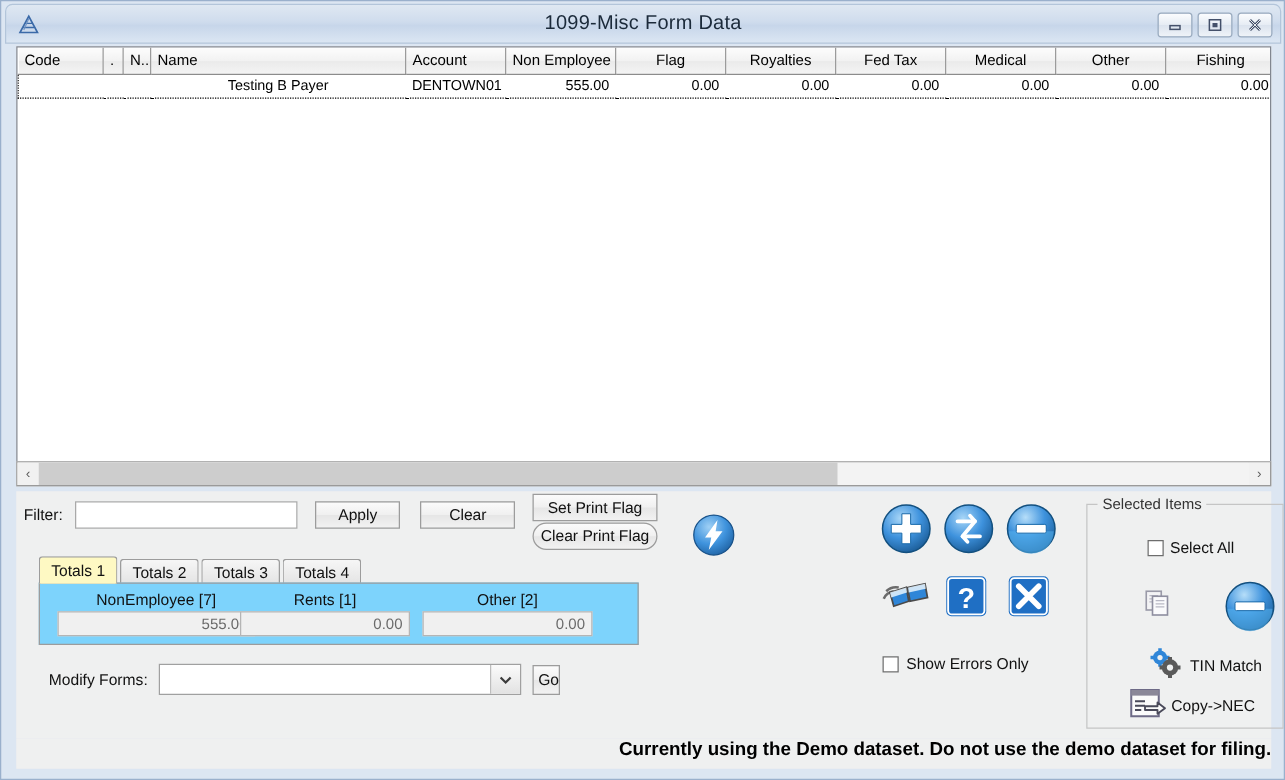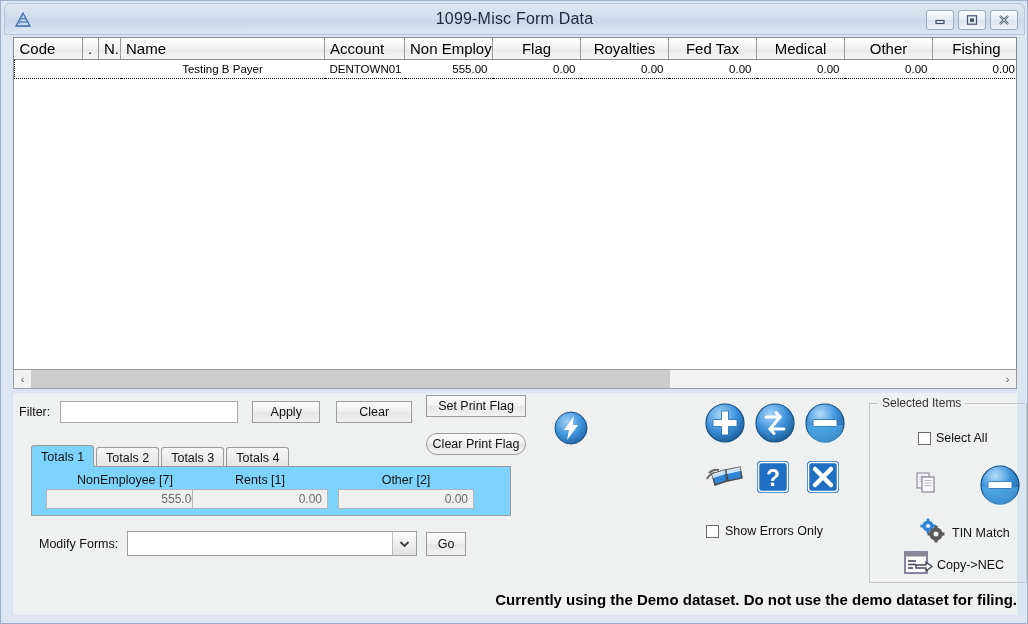--- a/index.html
+++ b/index.html
@@ -74,21 +74,21 @@
     table-layout: fixed;
     font-size: 11.5px;
     color: #000;
   }
   table.grid th {
     background: linear-gradient(to bottom,#fdfdfd 0%,#f2f2f2 50%,#eaeaea 51%,#f4f4f4 100%);
     border-right: 1px solid #9b9b9b;
     border-bottom: 1px solid #8c8c8c;
     height: 21px;
     font-weight: normal;
-    font-size: 15px;
+    font-size: 12px;
     padding: 0 5px;
     box-sizing: border-box;
     overflow: hidden;
     white-space: nowrap;
   }
   table.grid th.l { text-align: left; }
   table.grid th.c { text-align: center; }
   table.grid td {
     height: 19px;
     padding: 0 5px;
@@ -161,41 +161,41 @@
     font-family: "Liberation Sans", sans-serif;
     font-size: 12.5px;
     color: #111;
     box-sizing: border-box;
     cursor: default;
     padding: 0;
   }
 
   .printflags {
     position: absolute; left: 413px; top: 2px;
-    display: flex; flex-direction: column; gap: 16px;
+    display: flex; flex-direction: column; gap: 1px;
   }
 
   
   .tabs-host { position: absolute; left: 18px; top: 52px; width: 480px; }
   .tabstrip { display: flex; align-items: flex-end; gap: 2px; height: 22px; }
   .tab {
     height: 20px;
     padding: 0 9px;
     font-size: 12.5px;
     border: 1px solid #9c9c9c;
     border-bottom: none;
     background: linear-gradient(to bottom,#f6f6f6,#e4e4e4);
     border-radius: 3px 3px 0 0;
     display: flex; align-items: center;
     box-sizing: border-box;
     color: #111;
   }
   .tab.active {
     height: 22px;
-    background: #7dd3fc;
+    background: #fef9c3;
     position: relative; z-index: 2;
   }
   .tabpanel {
     border: 1px solid #9c9c9c;
     background: #7dd3fc;
     height: 50px;
     margin-top: -1px;
     position: relative;
     box-sizing: border-box;
   }
@@ -623,21 +623,21 @@
     <div class="modify-row">
       <span class="lbl">Modify Forms:</span>
       <div class="combo">
         <div class="combo-val"></div>
         <div class="combo-arrow">
           <svg width="11" height="8" viewBox="0 0 11 8">
             <path d="M1.5 2 L5.5 6 L9.5 2" stroke="#3b3b3b" stroke-width="1.8" fill="none"></path>
           </svg>
         </div>
       </div>
-      <button class="btn" style="width:40px;height:24px;">Go</button>
+      <button class="btn" style="width:22px;height:24px;text-align:right;">Go</button>
     </div>
 
     <div class="ibtn" style="left:535px; top:12px;">
       <svg width="46" height="46" viewBox="0 0 46 46">
         <defs>
           <radialGradient id="gBolt" cx="38%" cy="30%" r="78%">
             <stop offset="0%" stop-color="#9fd0f5"></stop>
             <stop offset="55%" stop-color="#3f93dd"></stop>
             <stop offset="100%" stop-color="#1d5f9f"></stop>
           </radialGradient>

